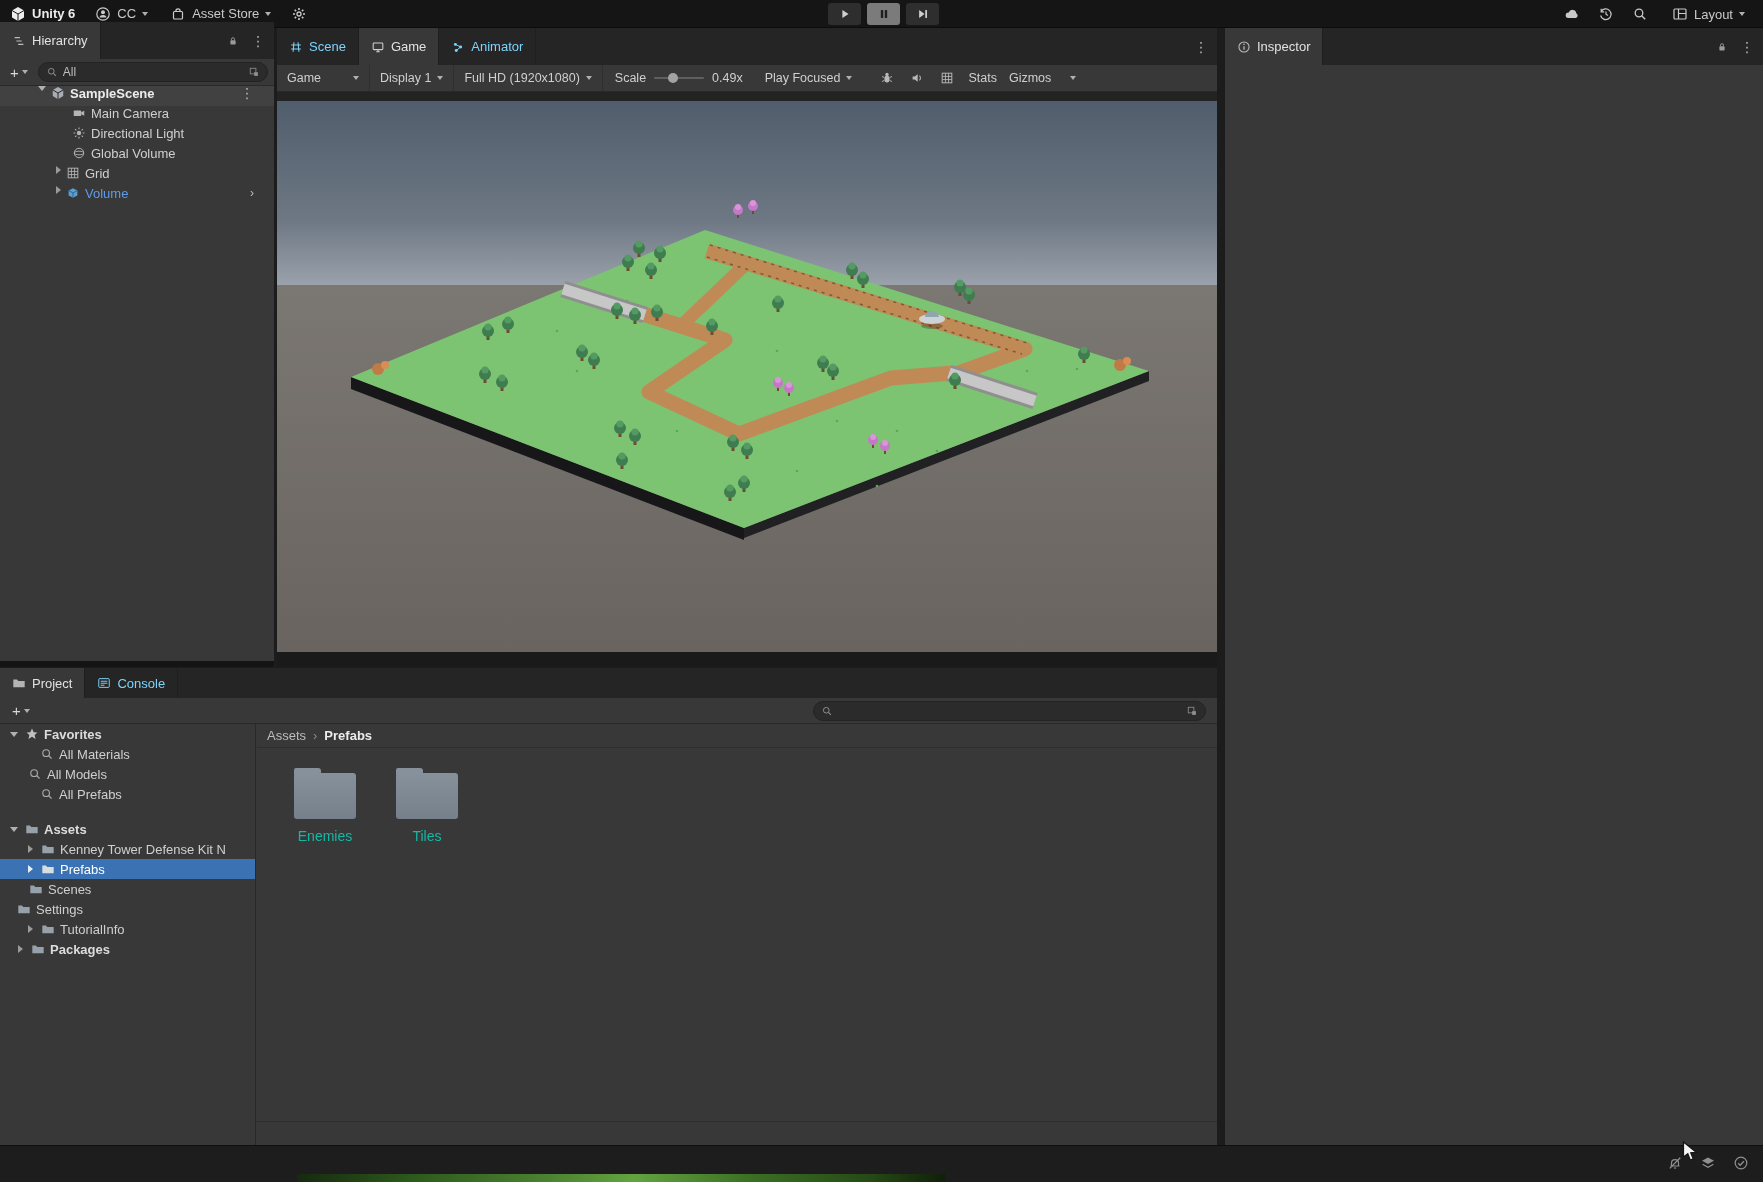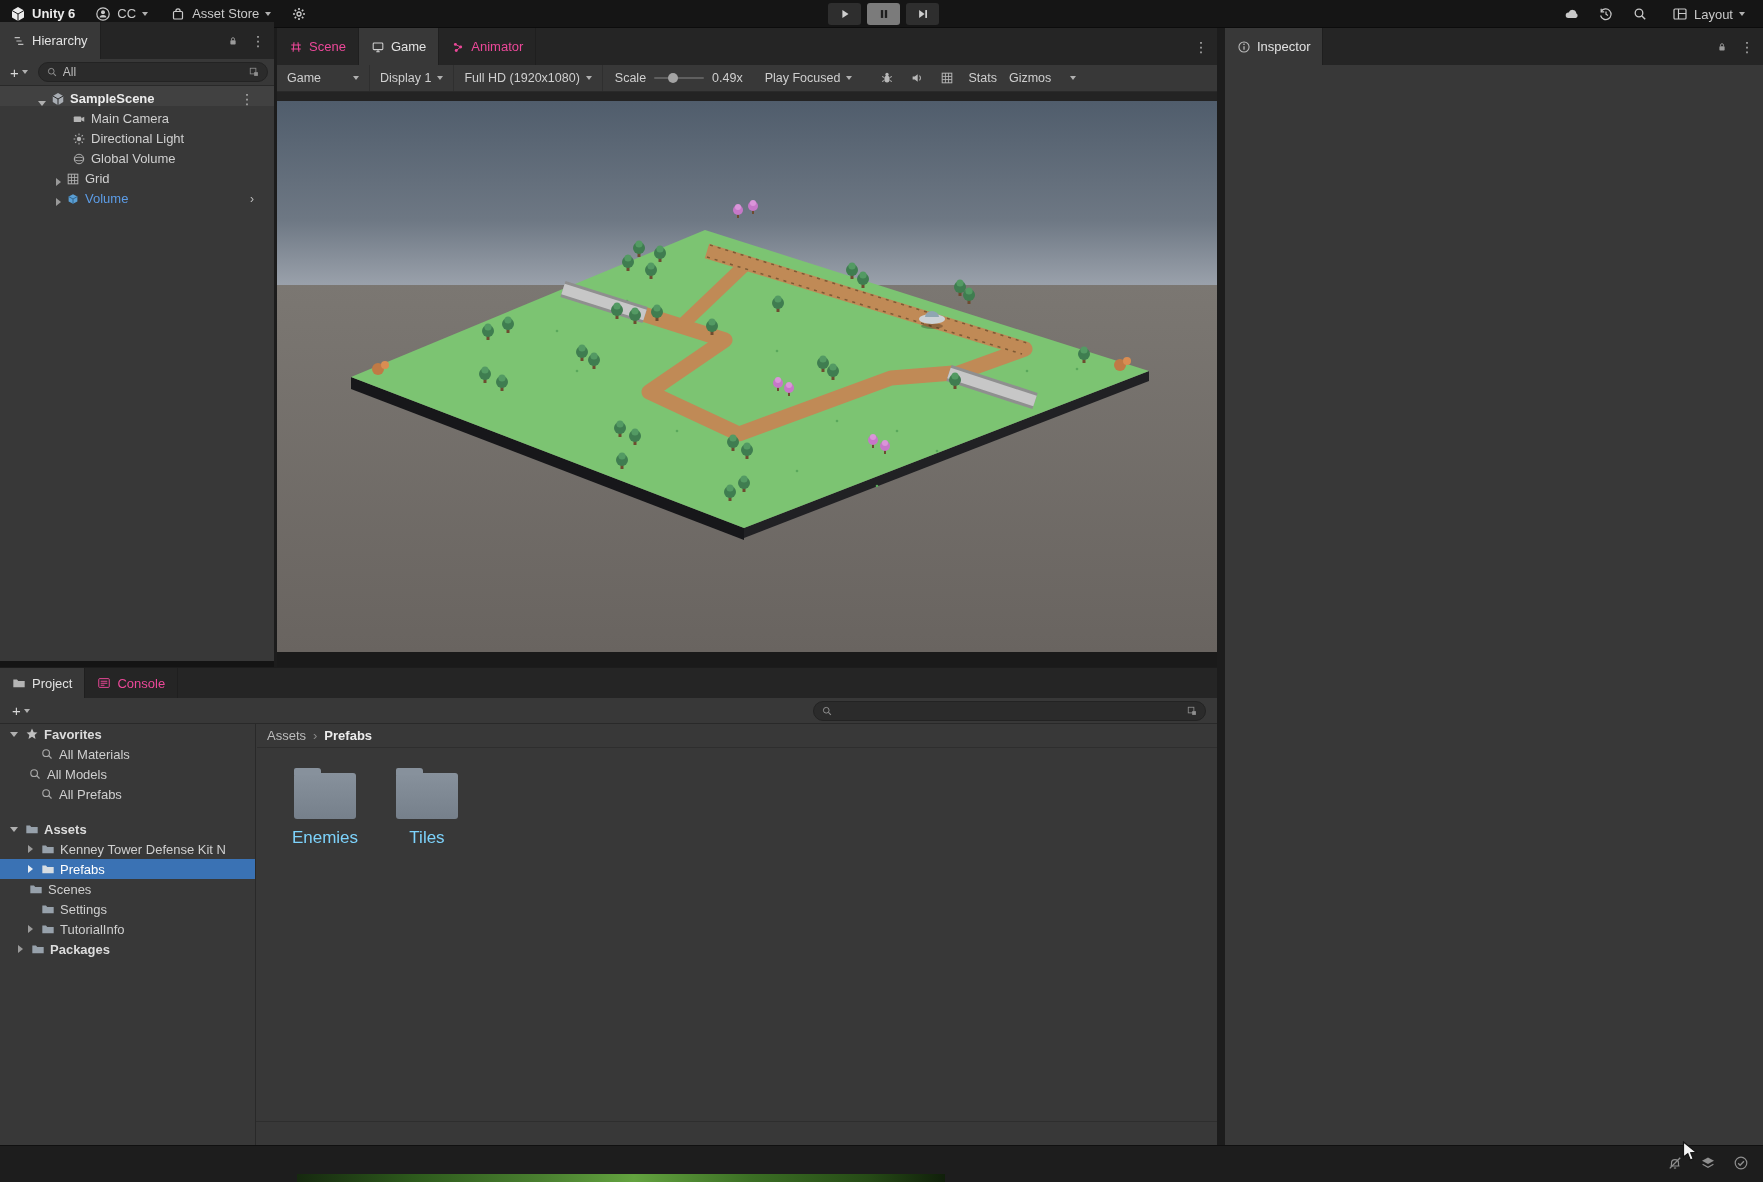--- a/index.html
+++ b/index.html
@@ -26,35 +26,35 @@
   .apptitle{font-weight:bold;color:#ececec;font-size:13px}
   .tbtn{display:flex;align-items:center;gap:6px;padding:3px 6px;border-radius:3px;color:#c9c9c9}
   #playctrl{position:absolute;left:828px;top:3px;display:flex;gap:6px}
   .pbtn{width:33px;height:22px;border-radius:3px;background:#2e2e2e;display:flex;align-items:center;justify-content:center;color:#cfcfcf}
   .pbtn.lit{background:#7b7b7b;color:#1e1e1e}
   #topright{position:absolute;right:12px;top:0;height:28px;display:flex;align-items:center;gap:18px;color:#c9c9c9}
 
   
   .panel{position:absolute;background:#383838}
   .tabstrip{position:absolute;left:0;top:0;right:0;background:#252525;display:flex;align-items:stretch}
-  .tab{display:flex;align-items:center;gap:6px;padding:0 12px;color:#ec4899;border-right:1px solid #1f1f1f;font-size:13px}
+  .tab{display:flex;align-items:center;gap:6px;padding:0 12px;color:#7dd3fc;border-right:1px solid #1f1f1f;font-size:13px}
   .tab.active{background:#383838;color:#e2e2e2}
   .striptools{margin-left:auto;display:flex;align-items:center;gap:12px;padding-right:9px;color:#9a9a9a}
   .toolbarrow{position:absolute;left:0;right:0;background:#383838;border-bottom:1px solid #292929;display:flex;align-items:center}
 
   
   #hierarchy{left:0;top:22px;width:274px;height:639px}
   #hierarchy .tabstrip{height:37px}
   #htoolbar{top:37px;height:27px;padding:0 6px;gap:6px}
   .plusbtn{display:flex;align-items:center;gap:3px;color:#cfcfcf;padding:2px 4px}
   .plusbtn .pl{font-size:15px;line-height:1;color:#d8d8d8}
   .searchbox{flex:1;height:20px;background:#2b2b2b;border:1px solid #232323;border-radius:10px;display:flex;align-items:center;padding:0 7px;gap:5px;color:#8f8f8f}
   .searchbox input{flex:1;min-width:0;background:transparent;border:none;outline:none;color:#bdbdbd;font-family:"Liberation Sans",sans-serif;font-size:12px}
   #htree{position:absolute;left:0;top:64px;right:0;bottom:0;overflow:hidden}
-  .hrow{height:20px;display:flex;align-items:flex-end;gap:5px;color:#cfcfcf;padding-right:20px}
+  .hrow{height:20px;display:flex;align-items:flex-start;gap:5px;color:#cfcfcf;padding-right:20px}
   .hrow .lbl{white-space:nowrap;overflow:hidden}
   .scenehdr{background:#414141}
   .scenehdr .lbl{font-weight:bold;color:#ececec}
   .bluelbl{color:#5c9ce6}
 
   
   #center{left:277px;top:28px;width:940px;height:639px;background:#272727}
   #center .tabstrip{height:37px}
   #gametoolbar{top:37px;height:27px;font-size:12.5px;color:#cfcfcf}
   .gdd{display:flex;align-items:center;gap:6px;padding:0 10px;height:100%;border-right:1px solid #2f2f2f;white-space:nowrap}
@@ -76,21 +76,21 @@
   .prow.sel{background:#3a72b4;color:#ffffff}
   .prow .caretslot{width:12px;display:flex;justify-content:center;flex:0 0 auto}
   .prow .boldish{font-weight:bold;color:#dcdcdc}
   .prow.sel .boldish,.prow.sel span{color:#fff}
   #pcontent{position:absolute;left:257px;top:0;right:0;bottom:24px;background:#383838}
   #pcrumb{height:24px;display:flex;align-items:center;gap:7px;padding:0 10px;border-bottom:1px solid #2e2e2e;color:#bdbdbd}
   #pgrid{display:flex;gap:14px;padding:18px 0 0 24px}
   .fitem{width:88px;display:flex;flex-direction:column;align-items:center;gap:9px}
   .bigfolder{width:62px;height:46px;background:linear-gradient(#87919c,#76808b);border-radius:3px;position:relative;margin-top:7px}
   .bigfolder::before{content:"";position:absolute;top:-5px;left:0;width:27px;height:7px;background:#87919c;border-radius:2px 3px 0 0}
-  .flabel{font-size:17px;color:#7dd3fc}
+  .flabel{font-size:14px;color:#14b8a6}
   #pfooter{position:absolute;left:256px;right:0;bottom:0;height:24px;background:#383838;border-top:1px solid #2e2e2e;display:flex;align-items:center;justify-content:flex-end;padding-right:18px}
   .zoomtrack{width:70px;height:2px;background:#5f5f5f;position:relative}
 
   
   #inspector{left:1225px;top:28px;width:538px;height:1117px}
   #inspector .tabstrip{height:37px}
 
   
   .vsplit{position:absolute;background:#1c1c1c}
 
@@ -719,21 +719,21 @@
           </svg>
         <span>Prefabs</span>
       </div>
       <div class="prow" style="padding-left:12px">
         <span class="caretslot"></span>
         <svg class="ic" style="color:#97a1ab">
             <use href="#sym-folder"></use>
           </svg>
         <span>Scenes</span>
       </div>
-      <div class="prow" style="padding-left:24px">
+      <div class="prow" style="">
         <span class="caretslot"></span>
         <svg class="ic" style="color:#97a1ab">
             <use href="#sym-folder"></use>
           </svg>
         <span>Settings</span>
       </div>
       <div class="prow" style="padding-left:24px">
         <span class="caretslot">
             <span class="cr"></span>
           </span>

